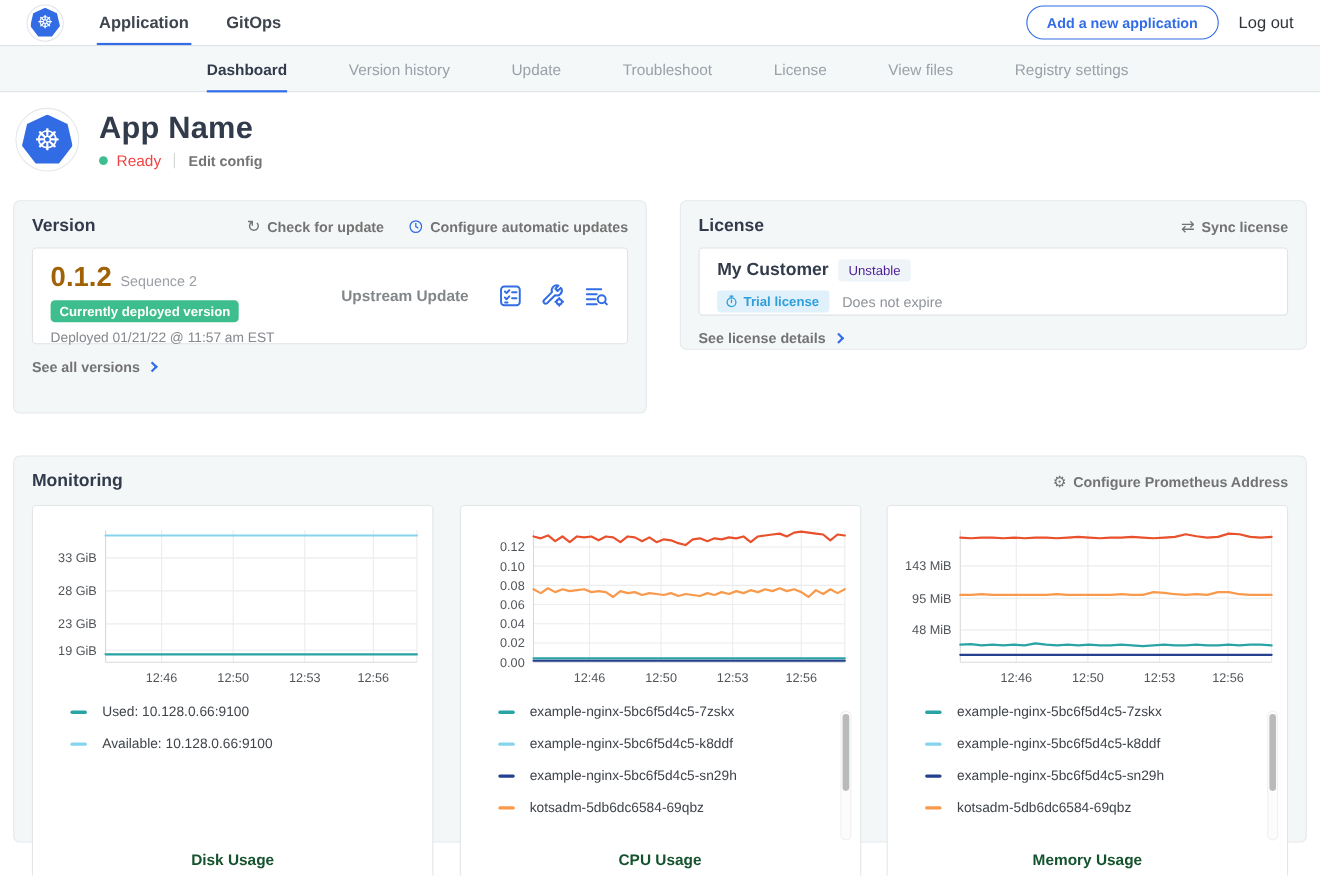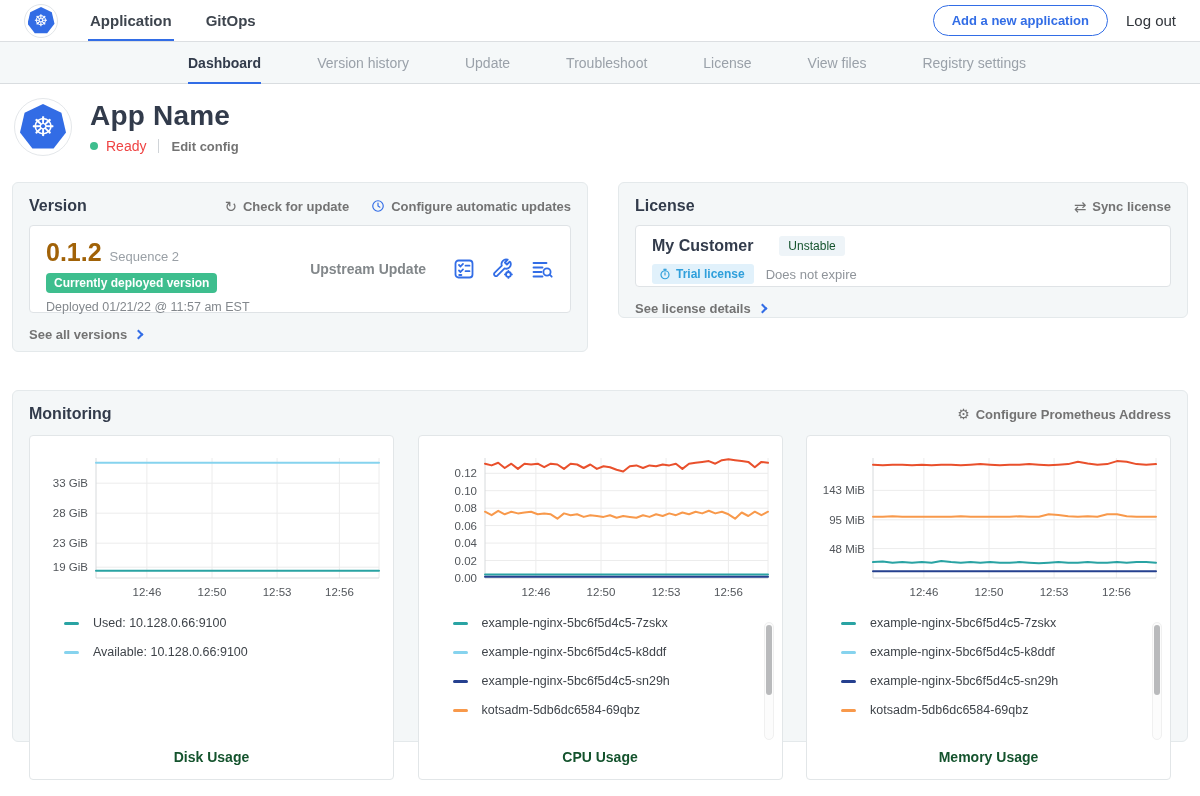--- a/index.html
+++ b/index.html
@@ -34,43 +34,43 @@
   .status-dot { width:8px; height:8px; border-radius:50%; background:#3ebe8e; }
   .status-text { font-size:14px; color:#ef4444; }
   .vdiv { width:1px; height:14px; background:#d0d4d8; margin:0 4px; }
 
   
   .content { padding:0 12px; }
   .cards-row { display:flex; gap:30px; margin-top:12px; align-items:flex-start; }
   .panel { background:#f4f7f8; border:1px solid #e4e9eb; border-radius:6px; padding:14px 16px; }
   .panel-head { display:flex; align-items:center; justify-content:space-between; }
   .panel-title { font-size:16px; font-weight:700; color:#323b4b; }
-  .version-card { width:576px; height:170px; }
+  .version-card { width:576px; height:194px; }
   .license-card { width:570px; height:136px; }
   .inner-card { background:#fff; border:1px solid #dfe3e6; border-radius:4px; margin-top:10px; }
 
   .version-inner { height:88px; display:flex; align-items:stretch; padding:12px 16px; }
   .v-col1 { flex:0 0 52%; }
   .v-num-row { display:flex; align-items:baseline; gap:8px; }
   .v-num { font-size:25px; font-weight:700; color:#a16207; }
   .v-seq { font-size:13px; color:#9aa0a6; }
   .v-badge { display:inline-block; margin-top:6px; background:#3ebe8e; color:#fff; font-size:12px; font-weight:700; padding:3px 8px; border-radius:4px; }
   .v-deployed { margin-top:7px; font-size:12.5px; color:#83888d; }
   .v-col2 { flex:1; display:flex; align-items:center; }
   .v-source { font-size:14px; font-weight:600; color:#82878a; }
   .v-col3 { display:flex; align-items:center; gap:15px; }
   .v-icon { width:24px; height:24px; color:#326de6; cursor:pointer; }
   .v-icon svg { width:24px; height:24px; display:block; }
   .card-footer-link { margin-top:12px; }
   .chev { display:inline-block; width:7px; height:7px; border-top:2px solid #326de6; border-right:2px solid #326de6; transform:rotate(45deg); margin-left:2px; }
 
   .license-inner { height:62px; padding:10px 16px; }
-  .lic-row1 { display:flex; align-items:center; gap:26px; }
+  .lic-row1 { display:flex; align-items:center; gap:9px; }
   .lic-name { font-size:16px; font-weight:700; color:#323b4b; }
-  .lic-channel { background:#eef4f8; color:#14532d; font-size:12px; padding:3px 9px; border-radius:3px; }
+  .lic-channel { background:#eef4f8; color:#4c1d95; font-size:12px; padding:3px 9px; border-radius:3px; }
   .lic-row2 { display:flex; align-items:center; gap:12px; margin-top:8px; }
   .lic-type { background:#e1f1fb; color:#2f9fdb; font-size:12px; font-weight:700; padding:3px 9px 3px 7px; border-radius:3px; display:inline-flex; align-items:center; gap:5px; }
   .lic-expiry { font-size:13px; color:#8f949a; }
 
   .icon-glyph { font-size:15px; line-height:1; font-weight:400; }
 
   
   .monitoring { margin-top:38px; height:352px; }
   .charts-row { display:flex; justify-content:space-between; margin-top:12px; }
   .chart-card { width:365px; height:345px; background:#fff; border:1px solid #e2e6e8; border-radius:4px; padding:10px 12px 0; position:relative; }

